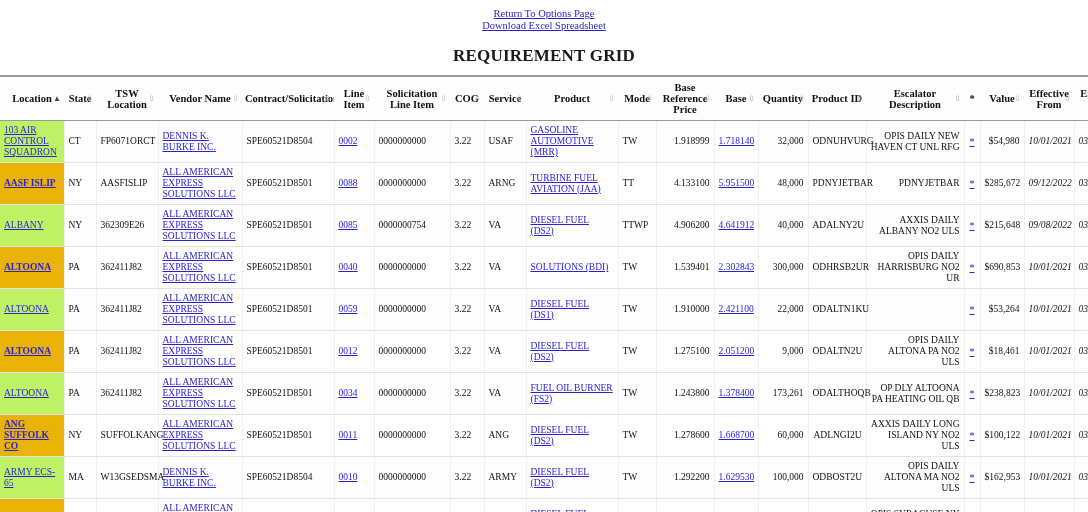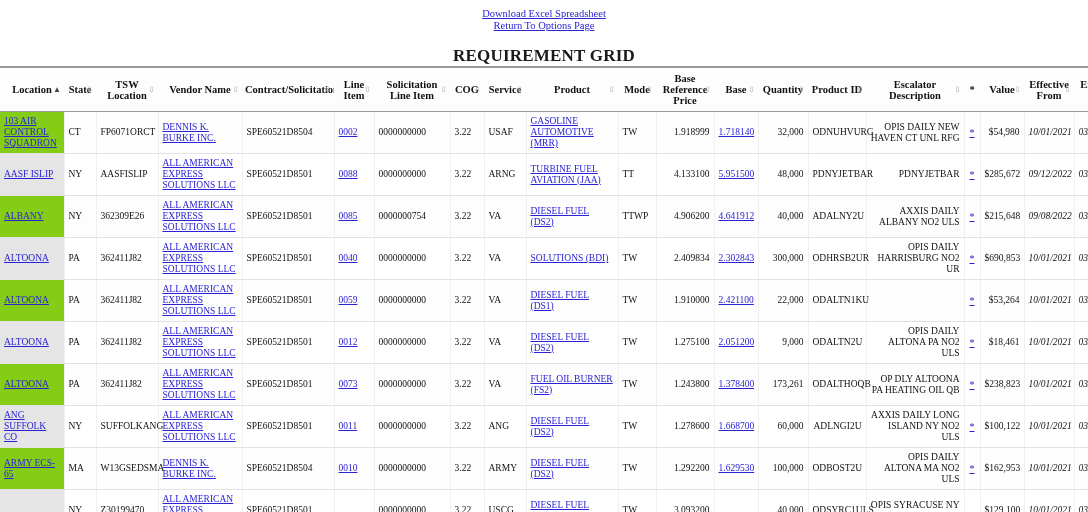--- a/index.html
+++ b/index.html
@@ -29,20 +29,21 @@
     font-size: 10.5px;
     text-decoration: underline;
     font-family: "Liberation Serif", serif;
   }
   .grid-title {
     text-align: center;
     font-size: 17px;
     font-weight: bold;
     letter-spacing: .2px;
     margin-top: 14px;
+    margin-bottom: 9px;
     font-family: "Liberation Serif", serif;
   }
 
   table.grid {
     width: 1086px;
     border-collapse: collapse;
     table-layout: fixed;
     margin-left: 0px;
   }
   table.grid thead th {
@@ -74,22 +75,22 @@
     border-bottom: 1px solid #e2e2e2;
     border-right: 1px solid #f0f0f0;
     font-size: 9.5px;
     padding: 4px 4px;
     vertical-align: middle;
     line-height: 11px;
     color: #111;
   }
   tbody tr.odd td { background: #fdfdfd; }
   tbody tr.even td { background: #ffffff; }
-  tbody tr td.col-location { background: #84cc16; }
-  tbody tr.even td.col-location { background: #e5e5e5; }
+  tbody tr td.col-location { background: #bef264; }
+  tbody tr.even td.col-location { background: #eab308; font-weight: bold; }
 
   a.lnk {
     color: #2b22d4;
     text-decoration: underline;
   }
   .ctr { text-align: center; font-style: italic; }
   .lft { text-align: left; }
   .rgt { text-align: right; }
 
   .colw-location { width: 64px; }
@@ -115,22 +116,22 @@
 
   .star-cell { text-align: center; }
   .star-cell a { color: #2b22d4; text-decoration: underline; font-size: 10px; }
 </style>
 </head>
 <body>
 
 <div id="root">
 
   <div class="toplinks">
+    <a href="#">Return To Options Page</a>
     <a href="#">Download Excel Spreadsheet</a>
-    <a href="#">Return To Options Page</a>
   </div>
 
   <div class="grid-title">REQUIREMENT GRID</div>
 
   <table class="grid">
     <colgroup>
       <col class="colw-location">
         <col class="colw-state">
         <col class="colw-tsw">
         <col class="colw-vendor">
@@ -247,21 +248,21 @@
           <td class="lft">PA</td>
           <td class="lft">362411J82</td>
           <td class="lft"><a class="lnk" href="#">ALL AMERICAN EXPRESS SOLUTIONS LLC</a></td>
           <td class="lft">SPE60521D8501</td>
           <td class="lft"><a class="lnk" href="#">0040</a></td>
           <td class="lft">0000000000</td>
           <td class="lft">3.22</td>
           <td class="lft">VA</td>
           <td class="lft"><a class="lnk" href="#">SOLUTIONS (BDI)</a></td>
           <td class="lft">TW</td>
-          <td class="rgt">2.409834</td>
+          <td class="rgt">1.539401</td>
           <td class="lft"><a class="lnk" href="#">2.302843</a></td>
           <td class="rgt">300,000</td>
           <td class="rgt">ODHRSB2UR</td>
           <td class="rgt">OPIS DAILY HARRISBURG NO2 UR</td>
           <td class="star-cell"><a href="#">*</a></td>
           <td class="rgt">$690,853</td>
           <td class="ctr">10/01/2021</td>
           <td class="ctr">03/31/2026</td>
         </tr>
         <tr class="odd">
@@ -307,21 +308,21 @@
           <td class="rgt">$18,461</td>
           <td class="ctr">10/01/2021</td>
           <td class="ctr">03/31/2026</td>
         </tr>
         <tr class="odd">
           <td class="col-location lft"><a class="lnk" href="#">ALTOONA</a></td>
           <td class="lft">PA</td>
           <td class="lft">362411J82</td>
           <td class="lft"><a class="lnk" href="#">ALL AMERICAN EXPRESS SOLUTIONS LLC</a></td>
           <td class="lft">SPE60521D8501</td>
-          <td class="lft"><a class="lnk" href="#">0073</a></td>
+          <td class="lft"><a class="lnk" href="#">0034</a></td>
           <td class="lft">0000000000</td>
           <td class="lft">3.22</td>
           <td class="lft">VA</td>
           <td class="lft"><a class="lnk" href="#">FUEL OIL BURNER (FS2)</a></td>
           <td class="lft">TW</td>
           <td class="rgt">1.243800</td>
           <td class="lft"><a class="lnk" href="#">1.378400</a></td>
           <td class="rgt">173,261</td>
           <td class="rgt">ODALTHOQB</td>
           <td class="rgt">OP DLY ALTOONA PA HEATING OIL QB</td>

